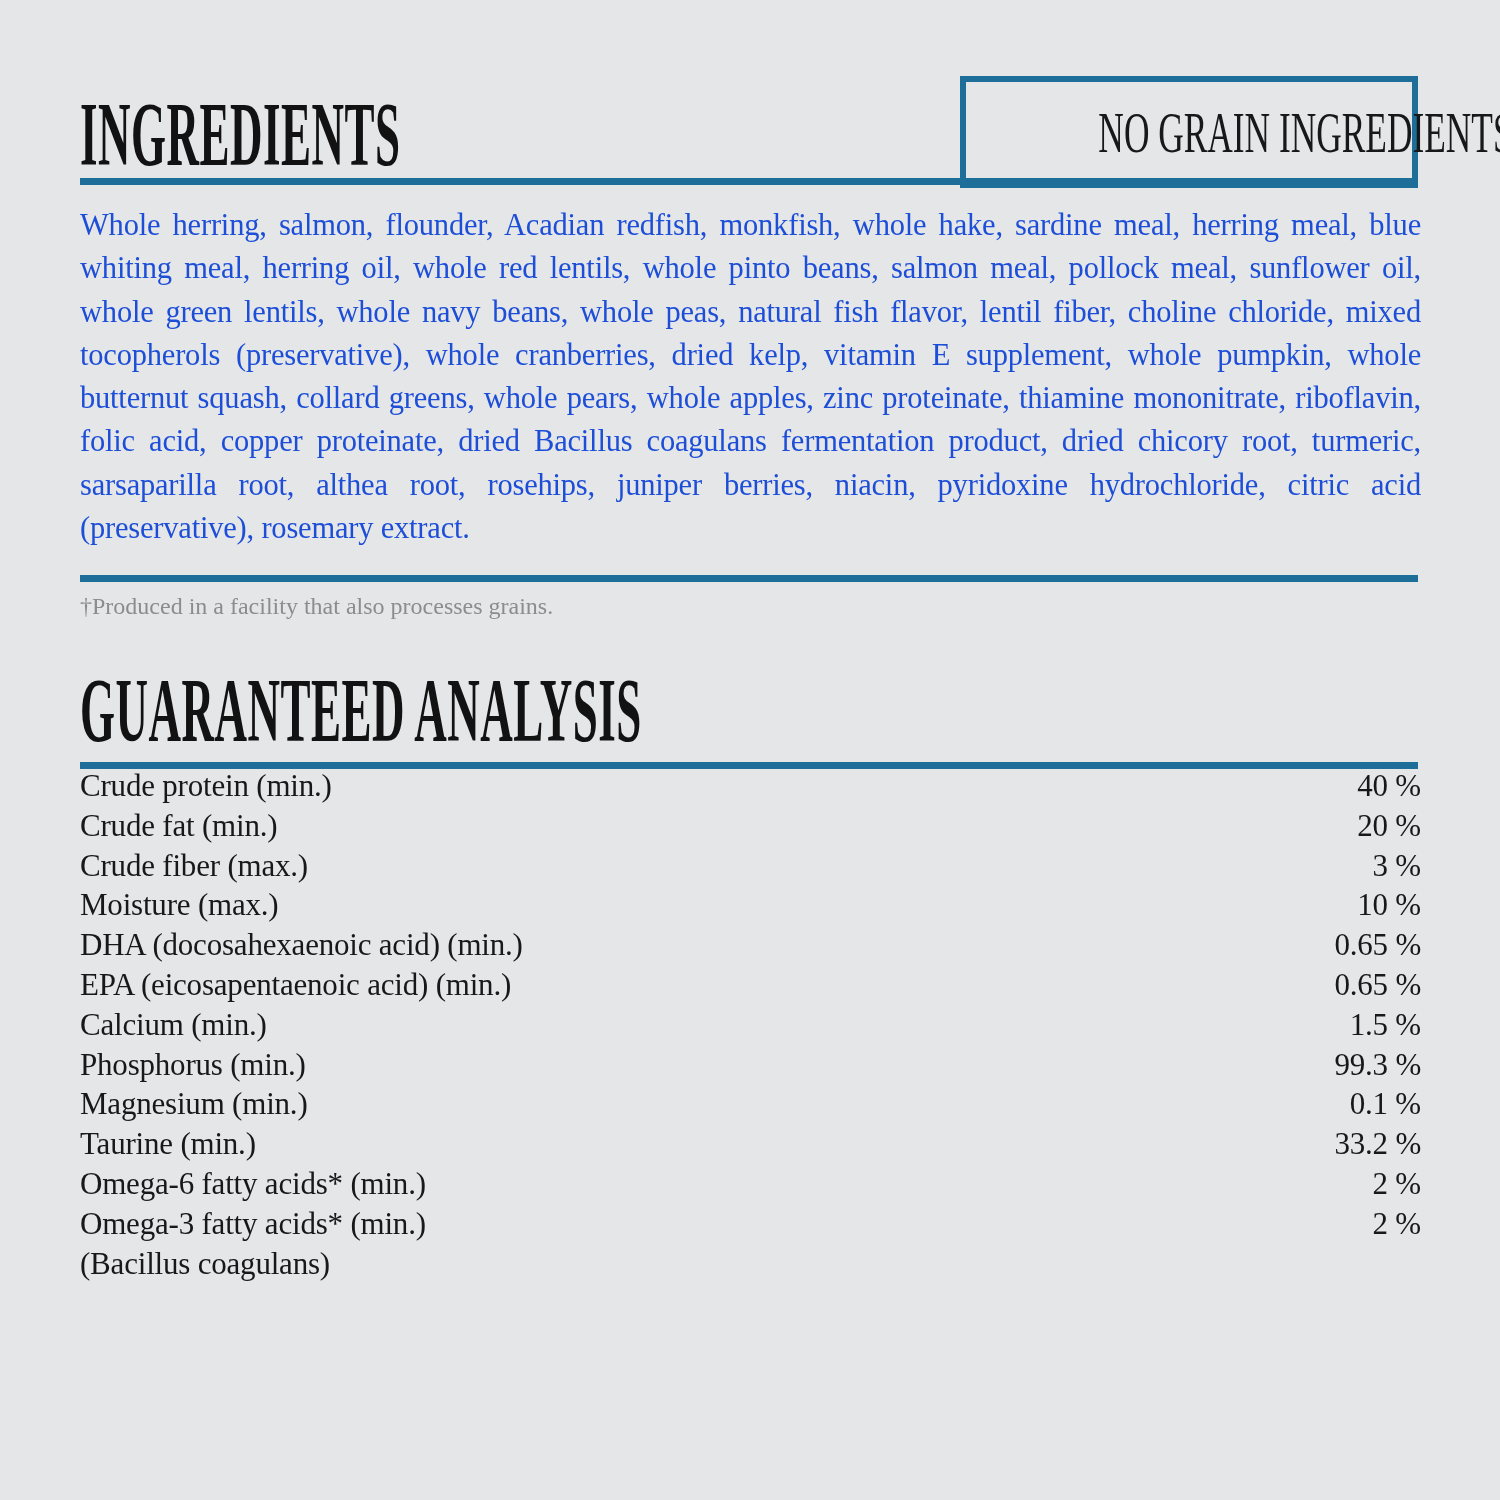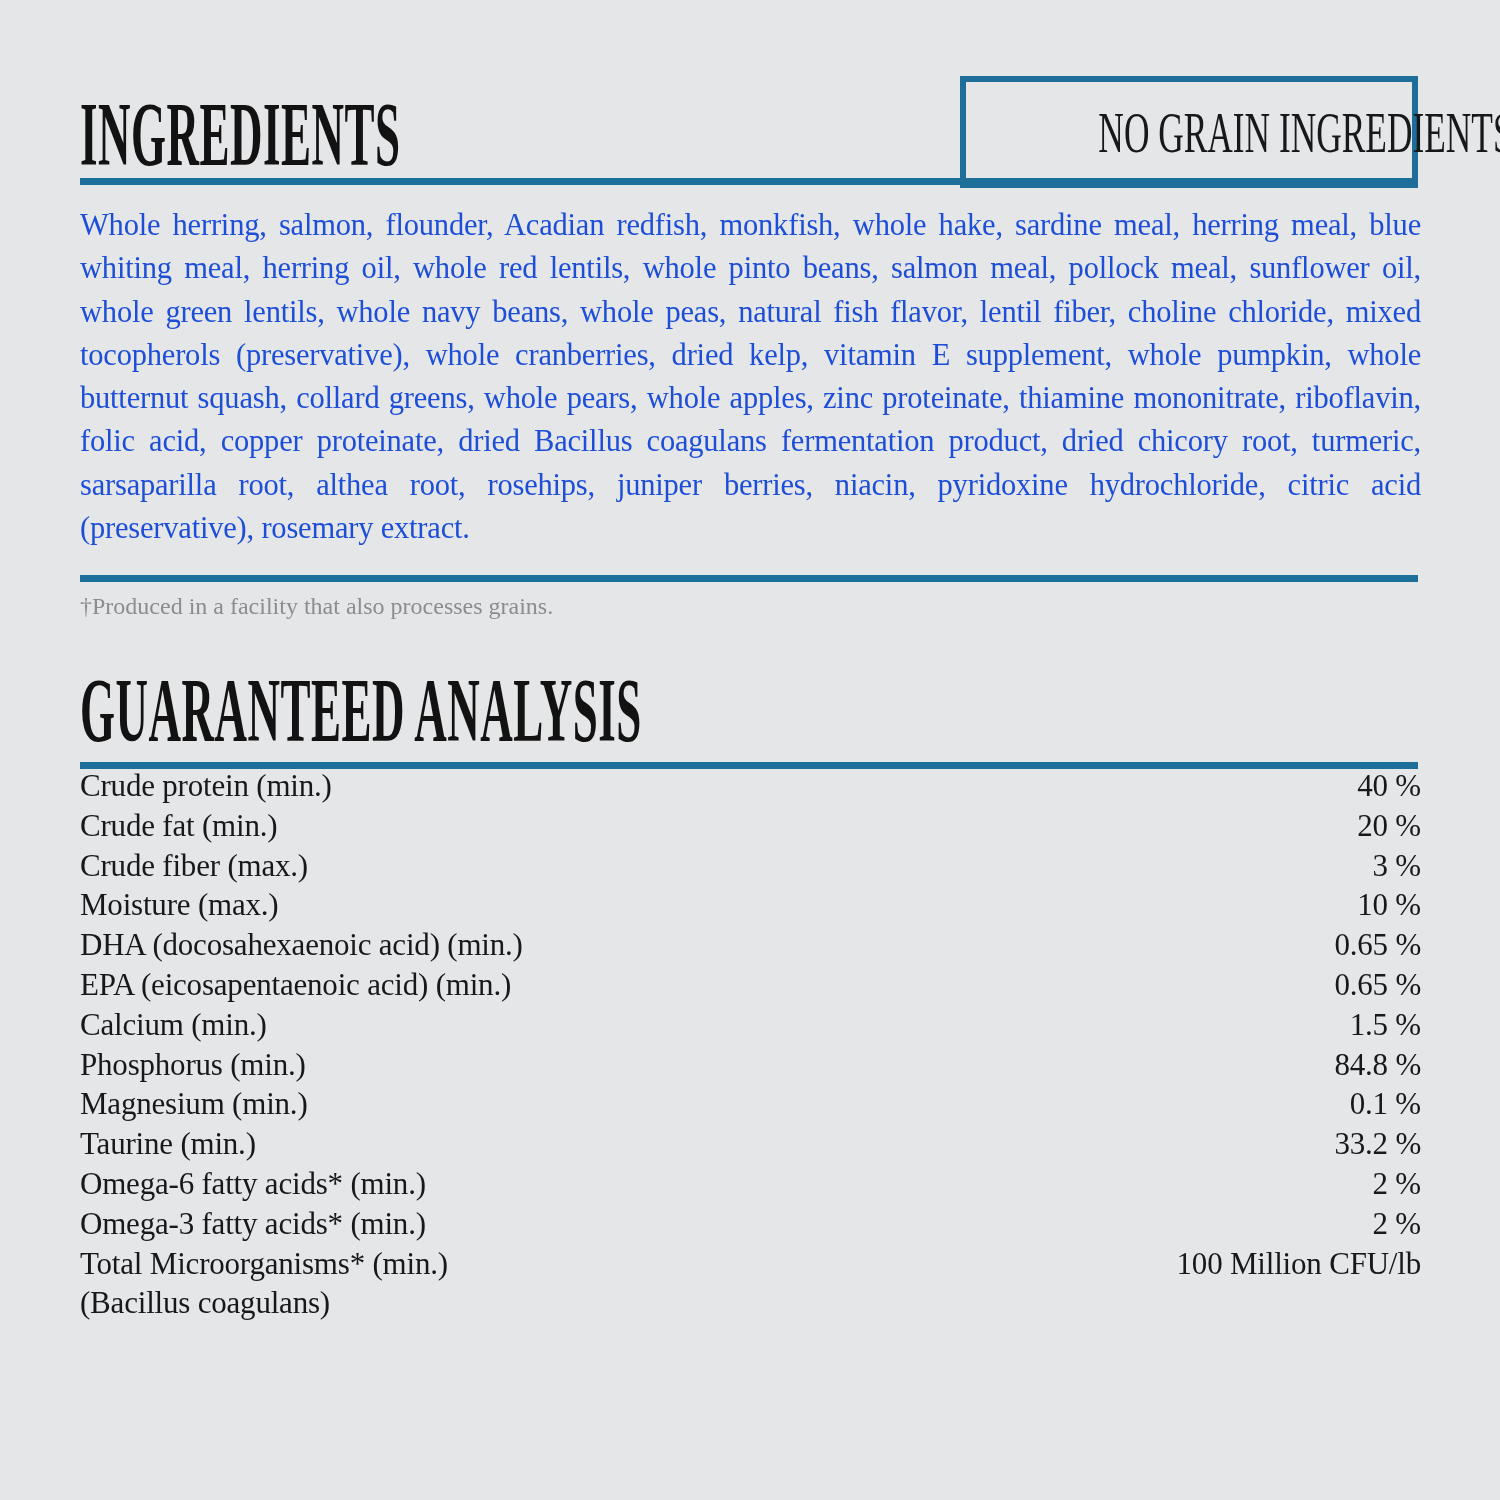--- a/index.html
+++ b/index.html
@@ -128,41 +128,37 @@
     <div class="analysis-row">
       <span class="label">EPA (eicosapentaenoic acid) (min.)</span>
       <span class="value">0.65 %</span>
     </div>
     <div class="analysis-row">
       <span class="label">Calcium (min.)</span>
       <span class="value">1.5 %</span>
     </div>
     <div class="analysis-row">
       <span class="label">Phosphorus (min.)</span>
-      <span class="value">84.8 %</span>
+      <span class="value">99.3 %</span>
     </div>
     <div class="analysis-row">
       <span class="label">Magnesium (min.)</span>
       <span class="value">0.1 %</span>
     </div>
     <div class="analysis-row">
       <span class="label">Taurine (min.)</span>
       <span class="value">33.2 %</span>
     </div>
     <div class="analysis-row">
       <span class="label">Omega-6 fatty acids* (min.)</span>
       <span class="value">2 %</span>
     </div>
     <div class="analysis-row">
       <span class="label">Omega-3 fatty acids* (min.)</span>
       <span class="value">2 %</span>
     </div>
     <div class="analysis-row">
-      <span class="label">Total Microorganisms* (min.)</span>
-      <span class="value">100 Million CFU/lb</span>
-    </div>
-    <div class="analysis-row">
       <span class="label">(Bacillus coagulans)</span>
       <span class="value"></span>
     </div>
   </div>
 
 </div>
 
 </body></html>

